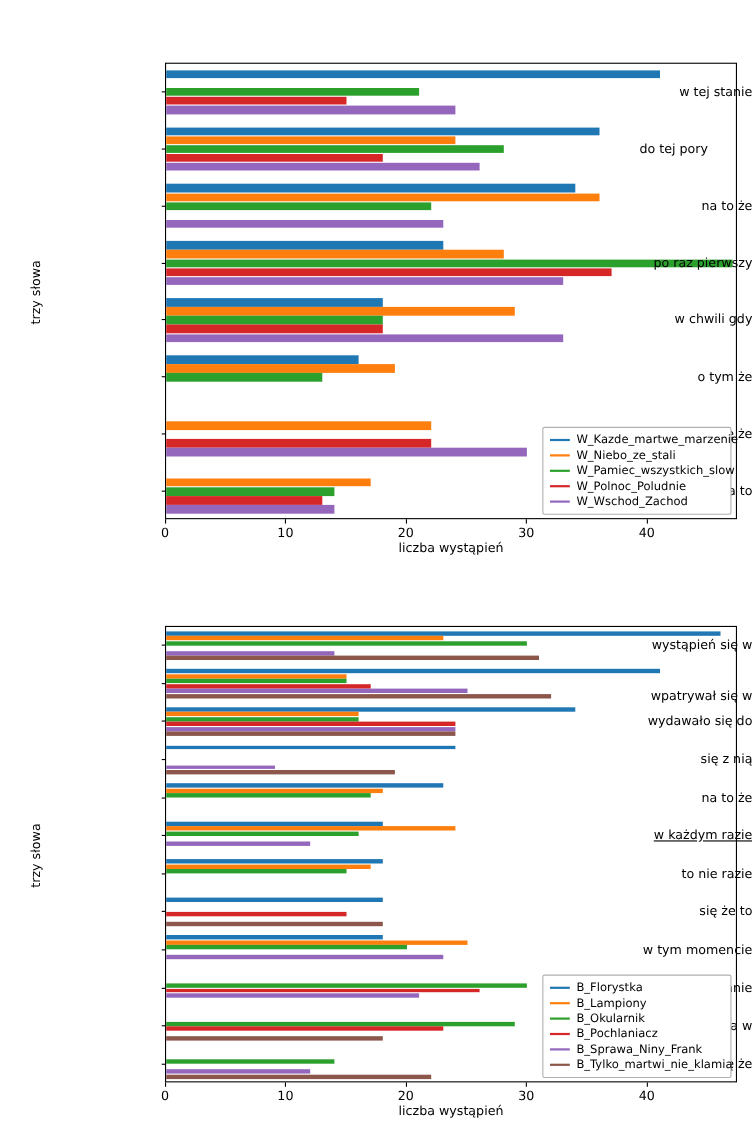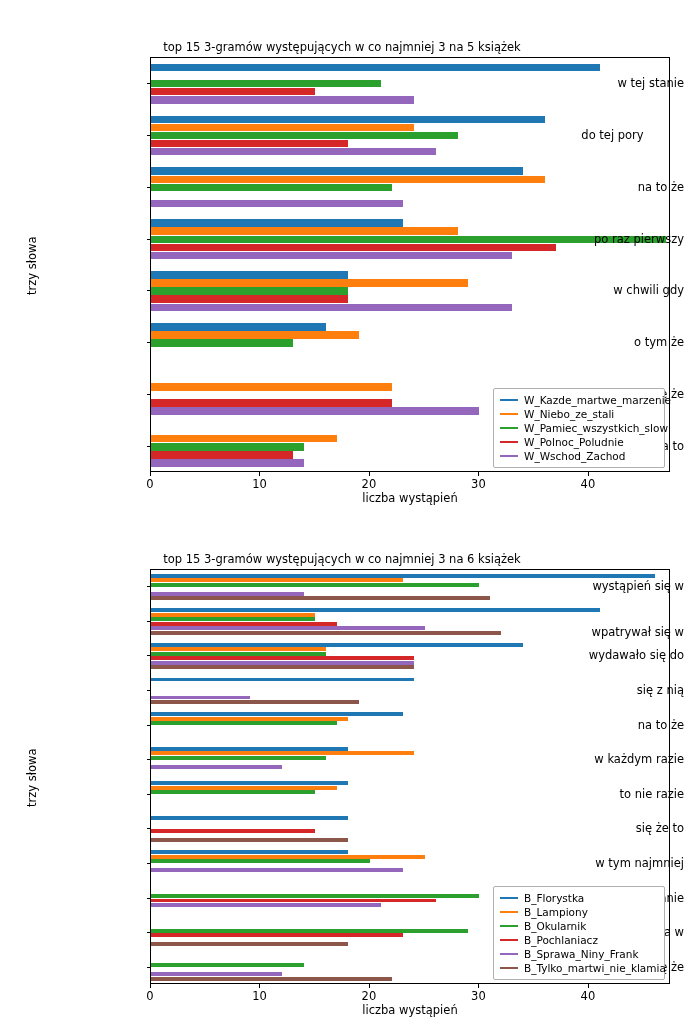--- a/index.html
+++ b/index.html
@@ -95,21 +95,20 @@
   }
   .legend-text {
     font-size: 10.5px;
     white-space: nowrap;
   }
 </style>
 </head>
 <body>
 
 <div class="figure" id="fig-top">
-  <div class="chart-title" style="left:0;top:40px;width:684px;">top 15 3-gramów występujących w co najmniej 3 na 5 książek</div>
   <div class="plot-area" id="plot-top" style="left:150px;top:57px;width:520px;height:415px;">
       <div class="bar" style="left: 0px; width: 448.842px; height: 7.4925px; top: 5.70625px; background: rgb(31, 119, 180);"></div>
       <div class="bar" style="left: 0px; width: 229.895px; height: 7.4925px; top: 21.8912px; background: rgb(44, 160, 44);"></div>
       <div class="bar" style="left: 0px; width: 164.211px; height: 7.4925px; top: 29.9837px; background: rgb(214, 39, 40);"></div>
       <div class="bar" style="left: 0px; width: 262.737px; height: 7.4925px; top: 38.0763px; background: rgb(148, 103, 189);"></div>
       <div class="bar" style="left: 0px; width: 394.105px; height: 7.4925px; top: 57.5812px; background: rgb(31, 119, 180);"></div>
       <div class="bar" style="left: 0px; width: 262.737px; height: 7.4925px; top: 65.6737px; background: rgb(255, 127, 14);"></div>
       <div class="bar" style="left: 0px; width: 306.526px; height: 7.4925px; top: 73.7662px; background: rgb(44, 160, 44);"></div>
       <div class="bar" style="left: 0px; width: 197.053px; height: 7.4925px; top: 81.8587px; background: rgb(214, 39, 40);"></div>
       <div class="bar" style="left: 0px; width: 284.632px; height: 7.4925px; top: 89.9512px; background: rgb(148, 103, 189);"></div>
@@ -184,21 +183,20 @@
         <span class="legend-text">W_Polnoc_Poludnie</span>
       </div>
       <div class="legend-row">
         <span class="legend-swatch" style="background: rgb(148, 103, 189);"></span>
         <span class="legend-text">W_Wschod_Zachod</span>
       </div>
     </div>
   </div>
 
 <div class="figure" id="fig-bottom">
-  <div class="chart-title" style="left:0;top:40px;width:684px;">top 15 3-gramów występujących w co najmniej 3 na 6 książek</div>
   <div class="plot-area" id="plot-bottom" style="left:150px;top:57px;width:520px;height:415px;">
       <div class="bar" style="left: 0px; width: 503.579px; height: 3.89583px; top: 3.80417px; background: rgb(31, 119, 180);"></div>
       <div class="bar" style="left: 0px; width: 251.789px; height: 3.89583px; top: 8.3px; background: rgb(255, 127, 14);"></div>
       <div class="bar" style="left: 0px; width: 328.421px; height: 3.89583px; top: 12.7958px; background: rgb(44, 160, 44);"></div>
       <div class="bar" style="left: 0px; width: 153.263px; height: 3.89583px; top: 21.7875px; background: rgb(148, 103, 189);"></div>
       <div class="bar" style="left: 0px; width: 339.368px; height: 3.89583px; top: 26.2833px; background: rgb(140, 86, 75);"></div>
       <div class="bar" style="left: 0px; width: 448.842px; height: 3.89583px; top: 38.3875px; background: rgb(31, 119, 180);"></div>
       <div class="bar" style="left: 0px; width: 164.211px; height: 3.89583px; top: 42.8833px; background: rgb(255, 127, 14);"></div>
       <div class="bar" style="left: 0px; width: 164.211px; height: 3.89583px; top: 47.3792px; background: rgb(44, 160, 44);"></div>
       <div class="bar" style="left: 0px; width: 186.105px; height: 3.89583px; top: 51.875px; background: rgb(214, 39, 40);"></div>
@@ -245,27 +243,27 @@
 <div class="ytick-label" style="top: 74.2917px; width: 143px;">wystąpień się w</div>
     <div class="ytick-mark" style="left: 146.5px; top: 74.2917px;"></div>
     <div class="ytick-label" style="top: 120px; width: 143px;">wpatrywał się w</div>
     <div class="ytick-mark" style="left: 146.5px; top: 108.875px;"></div>
     <div class="ytick-label" style="top: 143.458px; width: 143px;">wydawało się do</div>
     <div class="ytick-mark" style="left: 146.5px; top: 143.458px;"></div>
     <div class="ytick-label" style="top: 178.042px; width: 143px;">się z nią</div>
     <div class="ytick-mark" style="left: 146.5px; top: 178.042px;"></div>
     <div class="ytick-label" style="top: 212.625px; width: 143px;">na to że</div>
     <div class="ytick-mark" style="left: 146.5px; top: 212.625px;"></div>
-    <div class="ytick-label" style="top: 247.208px; width: 143px;">w każdym razie</div>
+    <div class="ytick-label" style="top: 247.208px; width: 143px; text-decoration: underline;">w każdym razie</div>
     <div class="ytick-mark" style="left: 146.5px; top: 247.208px;"></div>
     <div class="ytick-label" style="top: 281.792px; width: 143px;">to nie razie</div>
     <div class="ytick-mark" style="left: 146.5px; top: 281.792px;"></div>
     <div class="ytick-label" style="top: 316.375px; width: 143px;">się że to</div>
     <div class="ytick-mark" style="left: 146.5px; top: 316.375px;"></div>
-    <div class="ytick-label" style="top: 350.958px; width: 143px;">w tym najmniej</div>
+    <div class="ytick-label" style="top: 350.958px; width: 143px;">w tym momencie</div>
     <div class="ytick-mark" style="left: 146.5px; top: 350.958px;"></div>
     <div class="ytick-label" style="top: 385.542px; width: 143px;">była w stanie</div>
     <div class="ytick-mark" style="left: 146.5px; top: 385.542px;"></div>
     <div class="ytick-label" style="top: 420.125px; width: 143px;">nie była w</div>
     <div class="ytick-mark" style="left: 146.5px; top: 420.125px;"></div>
     <div class="ytick-label" style="top: 454.708px; width: 143px;">okazało się że</div>
     <div class="ytick-mark" style="left: 146.5px; top: 454.708px;"></div>
     <div class="xtick-label" style="left: 150px; top: 477px;">0</div>
     <div class="xtick-mark" style="left: 150px; top: 472px;"></div>
     <div class="xtick-label" style="left: 259.474px; top: 477px;">10</div>

